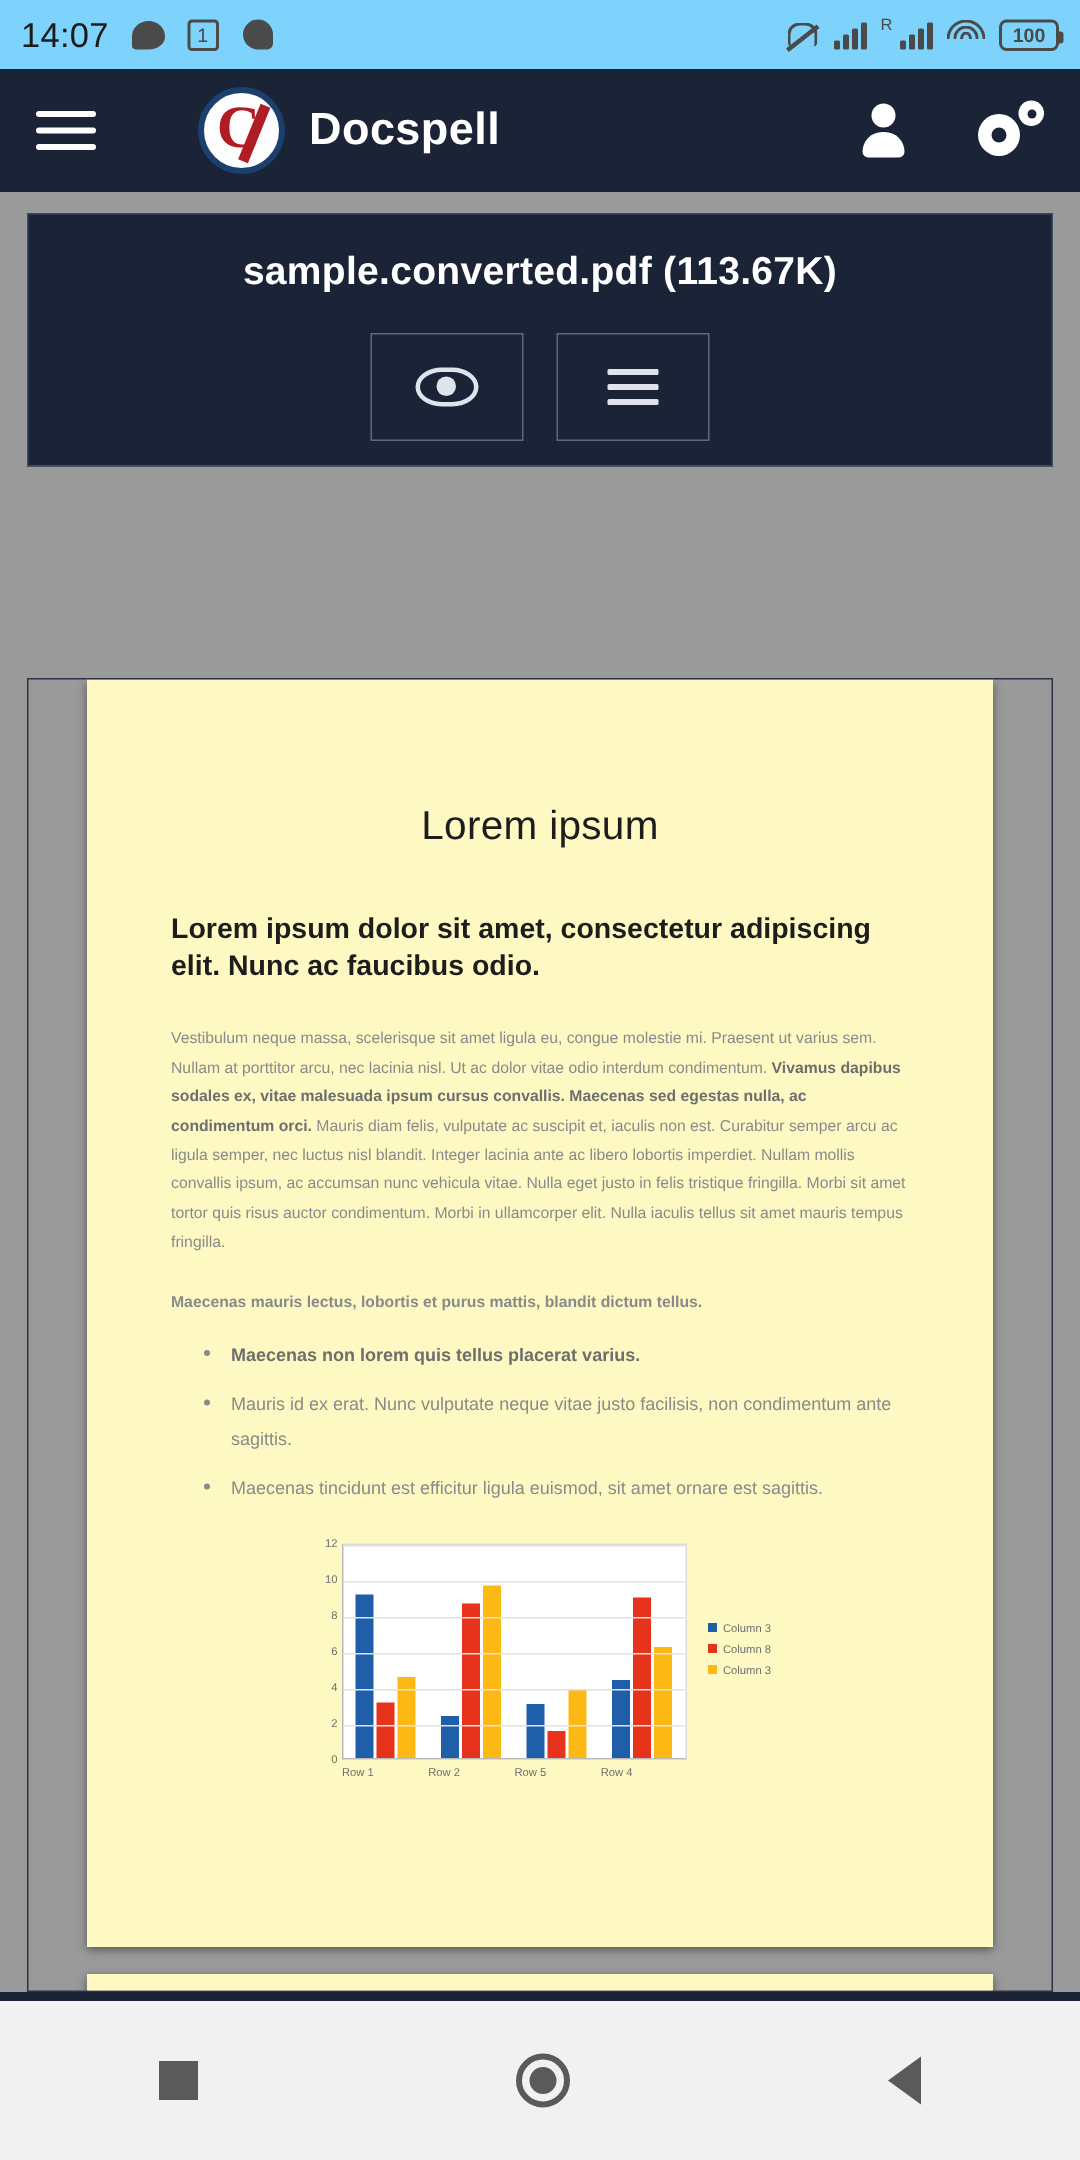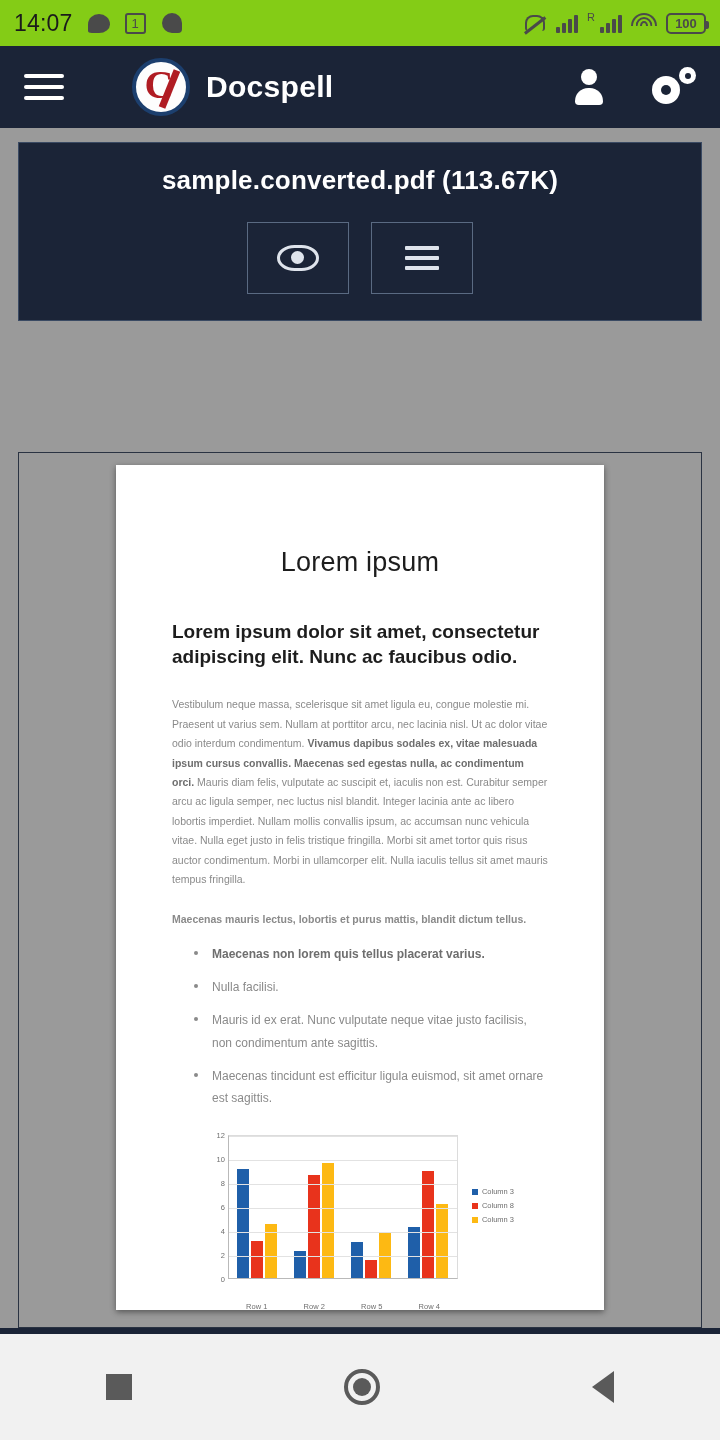--- a/index.html
+++ b/index.html
@@ -6,21 +6,21 @@
   html, body {
     width: 720px; height: 1440px;
     background: #ffffff;
     font-family: "Liberation Sans", sans-serif;
     overflow: hidden;
   }
   .phone { position: relative; width: 720px; height: 1440px; background: #9a9a9a; }
 
   
   .statusbar {
-    height: 46px; background: #84cc16; color: #1b1b1b;
+    height: 46px; background: #7dd3fc; color: #1b1b1b;
     display: flex; align-items: center; justify-content: space-between;
     padding: 0 14px;
   }
   .status-left { display: flex; align-items: center; gap: 14px; }
   .status-time { font-size: 23px; font-weight: 400; letter-spacing: .2px; }
   .status-right { display: flex; align-items: center; gap: 9px; }
   .icon-sq { width: 24px; height: 24px; display: inline-flex; align-items: center; justify-content: center; }
   .chat-bubble {
     width: 22px; height: 19px; background: #4a4a4a; border-radius: 50% 50% 50% 4px / 55% 55% 45% 10%;
   }
@@ -106,21 +106,21 @@
   }
   .gear.small { width: 17px; height: 17px; right: 0; top: 0; }
   .gear.small:before {
     content: ""; position: absolute; left: 5.5px; top: 5.5px; width: 6px; height: 6px;
     background: #1b2437; border-radius: 50%;
   }
 
   
   .filepanel {
     margin: 14px 18px 0 18px; background: #1b2437; border: 1px solid #3a4a63;
-    padding: 22px 0 26px 0; text-align: center; color: #fff;
+    padding: 22px 0 16px 0; text-align: center; color: #fff;
   }
   .filename { font-size: 26px; font-weight: 700; letter-spacing: .2px; }
   .file-buttons { display: flex; justify-content: center; gap: 22px; margin-top: 26px; }
   .fbtn {
     width: 102px; height: 72px; border: 1px solid #5a6a82; background: #1b2437;
     display: flex; align-items: center; justify-content: center; cursor: pointer;
   }
   .eye { position: relative; width: 42px; height: 26px; }
   .eye:before {
     content: ""; position: absolute; inset: 0; border: 3px solid #dfe4ec;
@@ -132,21 +132,21 @@
   }
   .menu-lines { display: flex; flex-direction: column; gap: 6px; width: 34px; }
   .menu-lines i { height: 4px; background: #dfe4ec; border-radius: 1px; display: block; }
 
   
   .viewer {
     position: absolute; left: 18px; right: 18px; top: 452px; bottom: 112px;
     background: #9a9a9a; overflow: hidden; border: 1px solid #2a3342;
   }
   .page {
-    background: #ffffff; margin: 12px auto; width: 488px;
+    background: #fef9c3; margin: 0 auto; width: 604px;
     box-shadow: 0 2px 6px rgba(0,0,0,.45);
   }
   .page1 { height: 845px; padding: 52px 56px 0 56px; }
   .page-gap { height: 18px; }
   .page2 { height: 200px; padding: 44px 56px 0 56px; }
 
   .doc-title {
     text-align: center; font-size: 27px; font-weight: 400; color: #1d1d1d;
     margin-top: 30px; letter-spacing: .2px;
   }
@@ -183,21 +183,21 @@
   .plot {
     width: 230px; height: 144px; border-left: 1px solid #b9b9b9; border-bottom: 1px solid #b9b9b9;
     border-top: 1px solid #dcdcdc; border-right: 1px solid #dcdcdc;
     position: relative; float: left; background: #fff;
   }
   .gridline { position: absolute; left: 0; right: 0; height: 1px; background: #e2e2e2; }
   .groups { position: absolute; inset: 0; display: flex; }
   .grp { flex: 1; display: flex; align-items: flex-end; justify-content: center; gap: 2px; }
   .bar { width: 12px; }
   .xlabels { clear: both; display: flex; width: 230px; margin-left: 22px; }
-  .xlabels span { flex: 1; text-align: center; font-size: 7.5px; color: #6e6e6e; padding-top: 23px; }
+  .xlabels span { flex: 1; font-size: 7.5px; color: #6e6e6e; padding-top: 4px; }
   .legend { margin-left: 14px; padding-top: 52px; }
   .legend div { display: flex; align-items: center; gap: 4px; font-size: 7.5px; color: #6e6e6e; margin-bottom: 5px; }
   .legend i { width: 6px; height: 6px; display: block; }
 
   
   .navbar {
     position: absolute; left: 0; bottom: 0; width: 720px; height: 106px;
     background: #f1f1f1; display: flex; align-items: center; justify-content: space-around;
   }
   .nav-square { width: 26px; height: 26px; background: #5a5a5a; }
@@ -295,21 +295,20 @@
     <div class="page page1">
       <div class="doc-title">Lorem ipsum</div>
       <div class="doc-sub">Lorem ipsum dolor sit amet, consectetur adipiscing elit. Nunc ac faucibus odio.</div>
 
       <p class="doc-p"><span>Vestibulum neque massa, scelerisque sit amet ligula eu, congue molestie mi. Praesent ut varius sem. Nullam at porttitor arcu, nec lacinia nisl. Ut ac dolor vitae odio interdum condimentum. </span><b>Vivamus dapibus sodales ex, vitae malesuada ipsum cursus convallis. Maecenas sed egestas nulla, ac condimentum orci.</b><span> Mauris diam felis, vulputate ac suscipit et, iaculis non est. Curabitur semper arcu ac ligula semper, nec luctus nisl blandit. Integer lacinia ante ac libero lobortis imperdiet. Nullam mollis convallis ipsum, ac accumsan nunc vehicula vitae. Nulla eget justo in felis tristique fringilla. Morbi sit amet tortor quis risus auctor condimentum. Morbi in ullamcorper elit. Nulla iaculis tellus sit amet mauris tempus fringilla.</span></p>
 
       <p class="doc-p tight">Maecenas mauris lectus, lobortis et purus mattis, blandit dictum tellus.</p>
 
       <ul class="doc-ul">
         <li class="bold">Maecenas non lorem quis tellus placerat varius.</li>
-        <li>Nulla facilisi.</li>
         <li>Mauris id ex erat. Nunc vulputate neque vitae justo facilisis, non condimentum ante sagittis.</li>
         <li>Maecenas tincidunt est efficitur ligula euismod, sit amet ornare est sagittis.</li>
       </ul>
 
       <div class="chartwrap">
         <div class="chart">
           <div class="plotbox">
             <div class="yaxis" id="yaxis">
                 <span style="top: 144px;">0</span>
                 <span style="top: 120px;">2</span>

